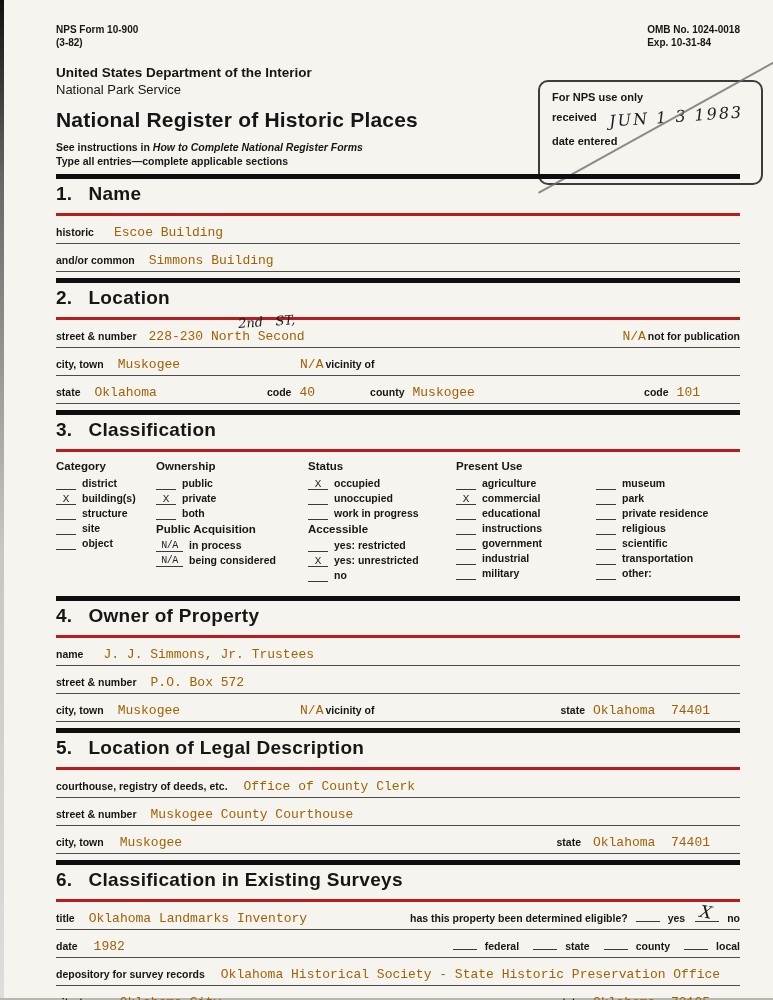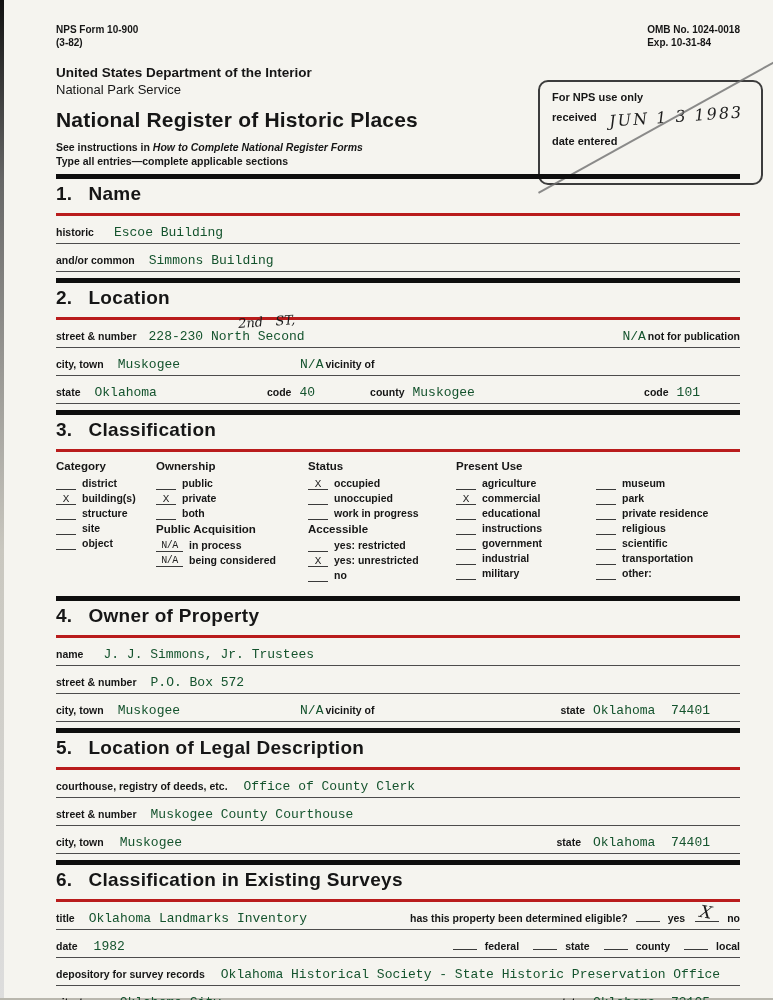--- a/index.html
+++ b/index.html
@@ -39,21 +39,21 @@
     transform-origin:0 0; transform:rotate(-29deg); opacity:.8; }
 
   
   .sec { border-top:5px solid #0e0e0e; border-bottom:3px solid #b91c1c; padding:4px 0 8px; margin-top:6px; }
   .sec h2 { font-size:19px; font-weight:bold; letter-spacing:0.3px; }
   .sec h2 .num { display:inline-block; margin-right:16px; }
 
   
   .row { position:relative; display:flex; align-items:baseline; border-bottom:1px solid #4c4c4c; padding:9px 0 3px; }
   .lbl { font-size:10.5px; font-weight:bold; white-space:nowrap; }
-  .val { font-family:"Liberation Mono", monospace; font-size:13px; color:#14532d; white-space:pre; }
+  .val { font-family:"Liberation Mono", monospace; font-size:13px; color:#a16207; white-space:pre; }
   .ml8{margin-left:8px}.ml10{margin-left:10px}.ml12{margin-left:12px}.ml14{margin-left:14px}
   .ml16{margin-left:16px}.ml20{margin-left:20px}.ml55{margin-left:55px}.ml110{margin-left:110px}.ml120{margin-left:120px}
   .mr30{margin-right:30px}.mr40{margin-right:40px}
   .flex1 { flex:1; }
   .nagrp { display:flex; align-items:baseline; }
   .nagrp .val { margin-right:2px; }
 
   .annotation { position:absolute; left:182px; top:-6px; font-family:"DejaVu Serif", serif; font-style:italic;
     font-size:13px; transform:rotate(-4deg); color:#1b1b1b; white-space:pre; }
 

